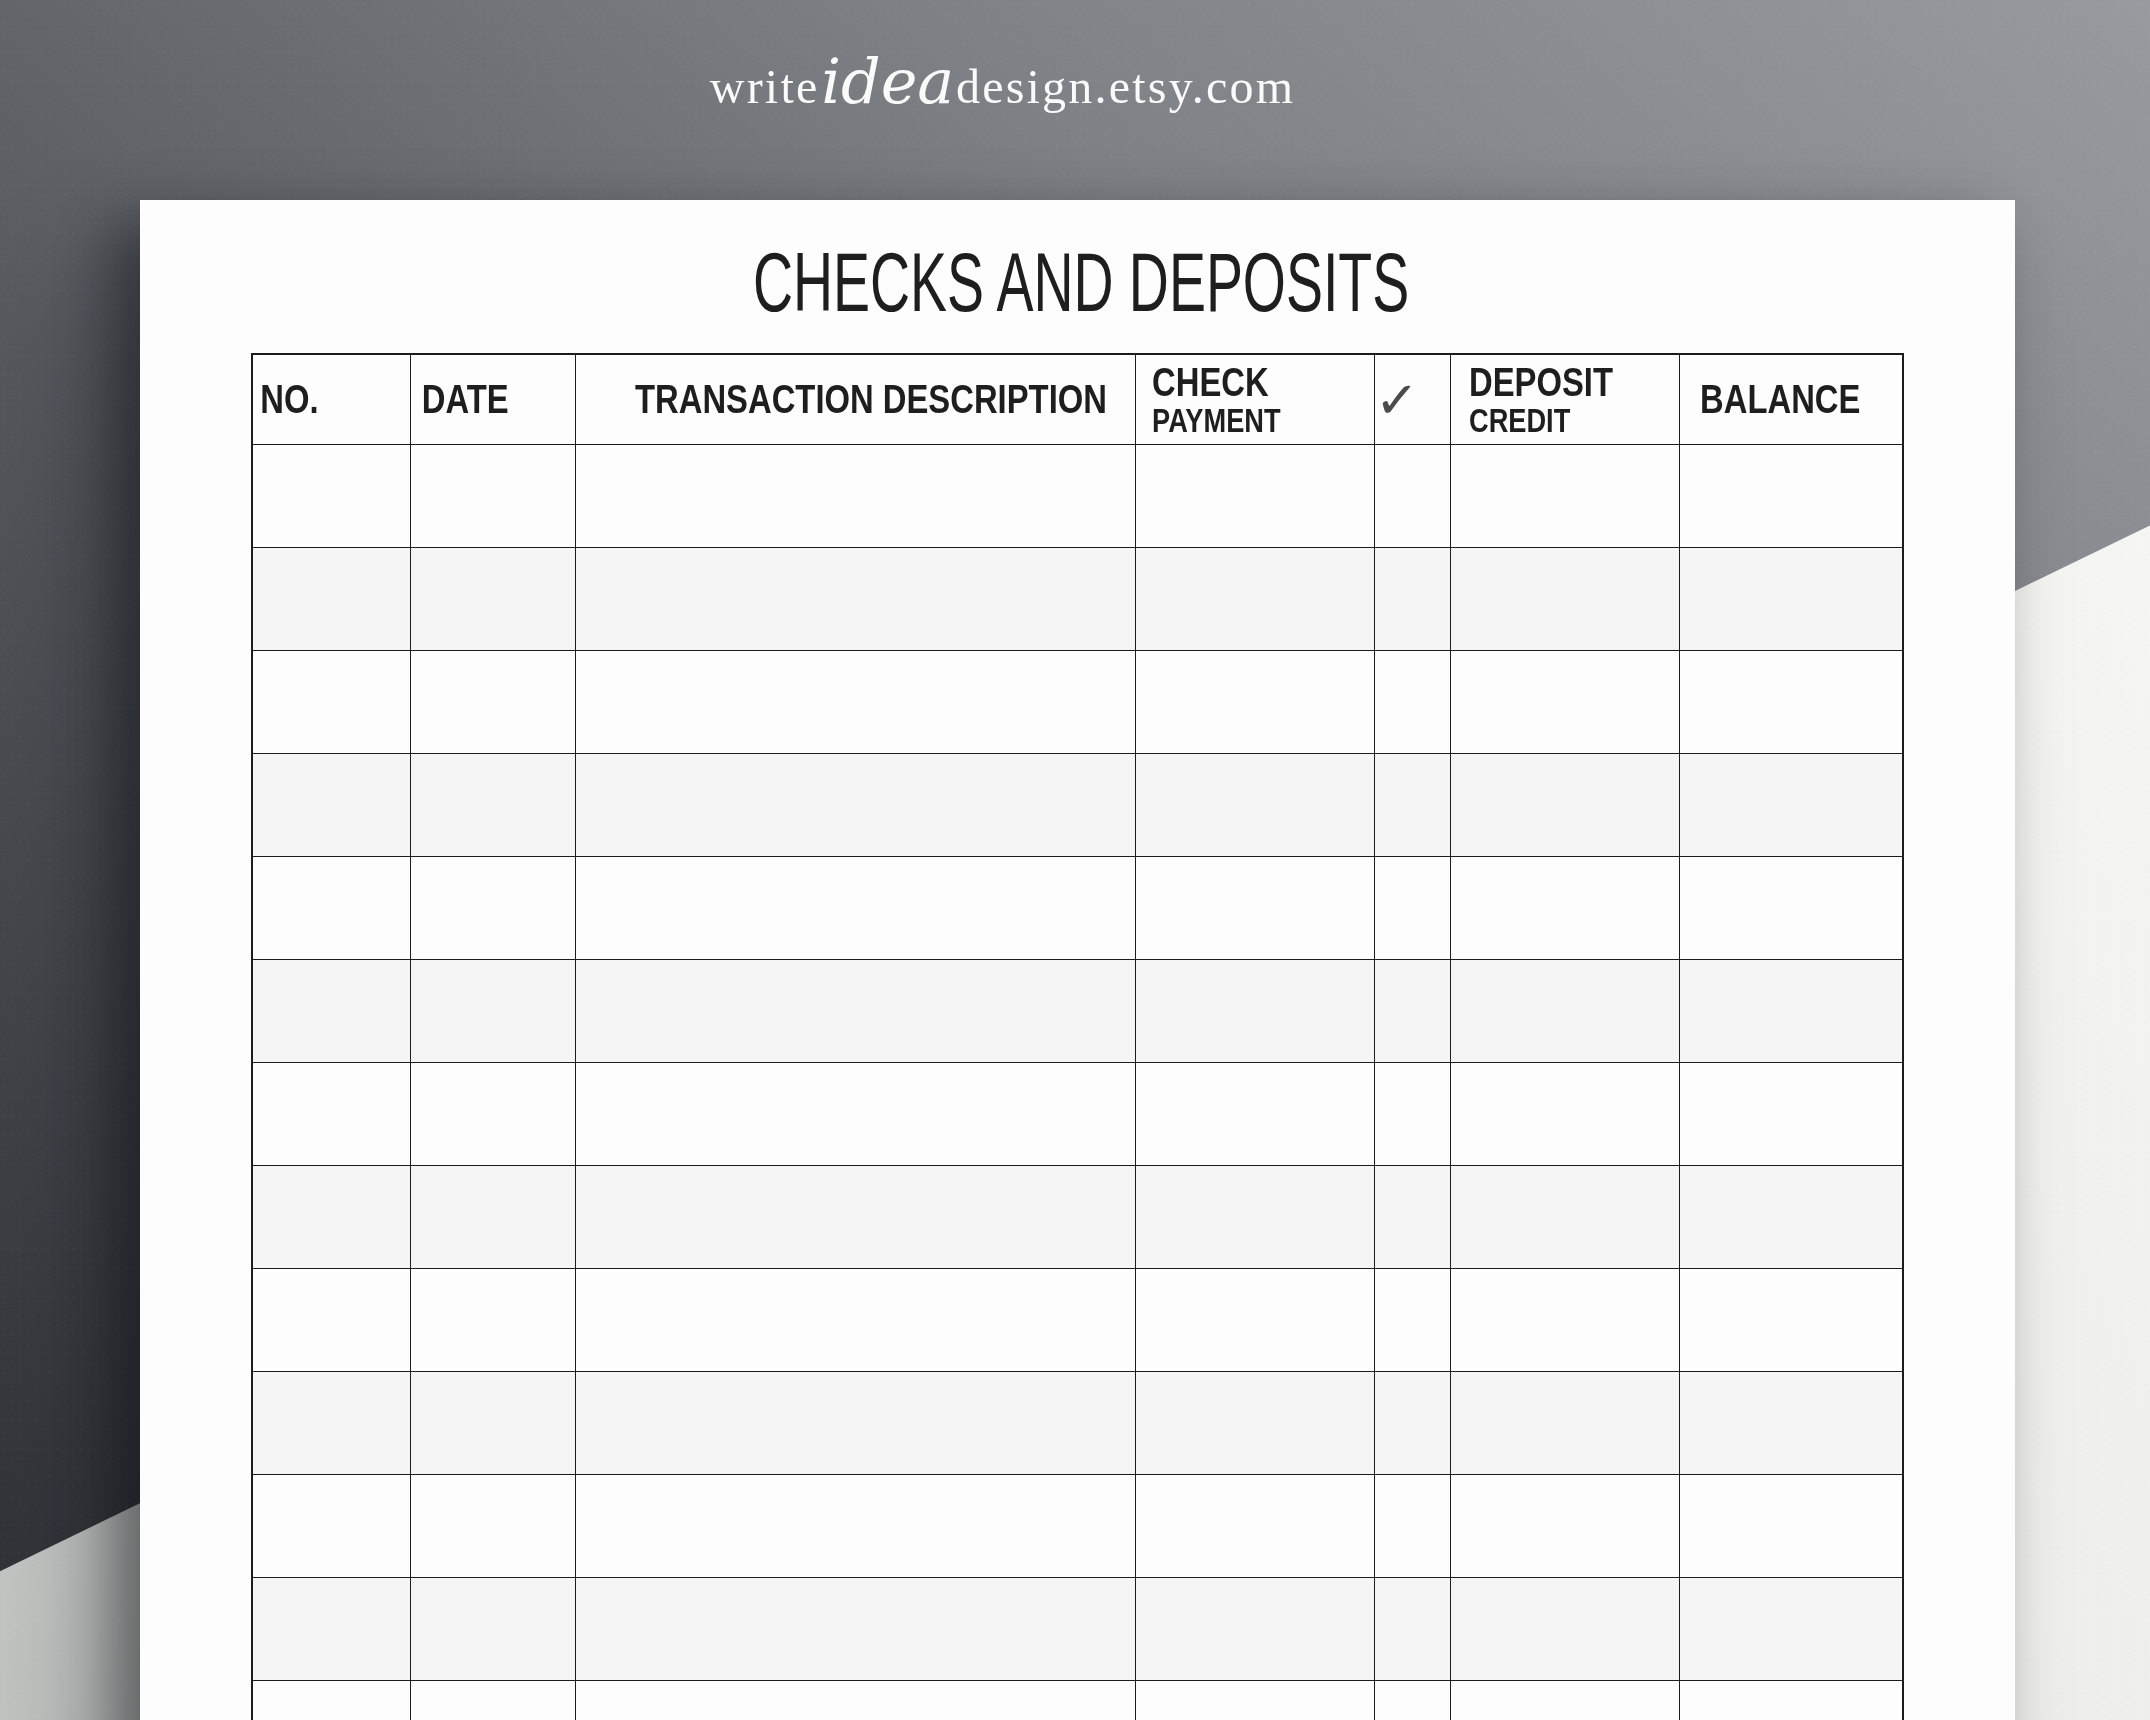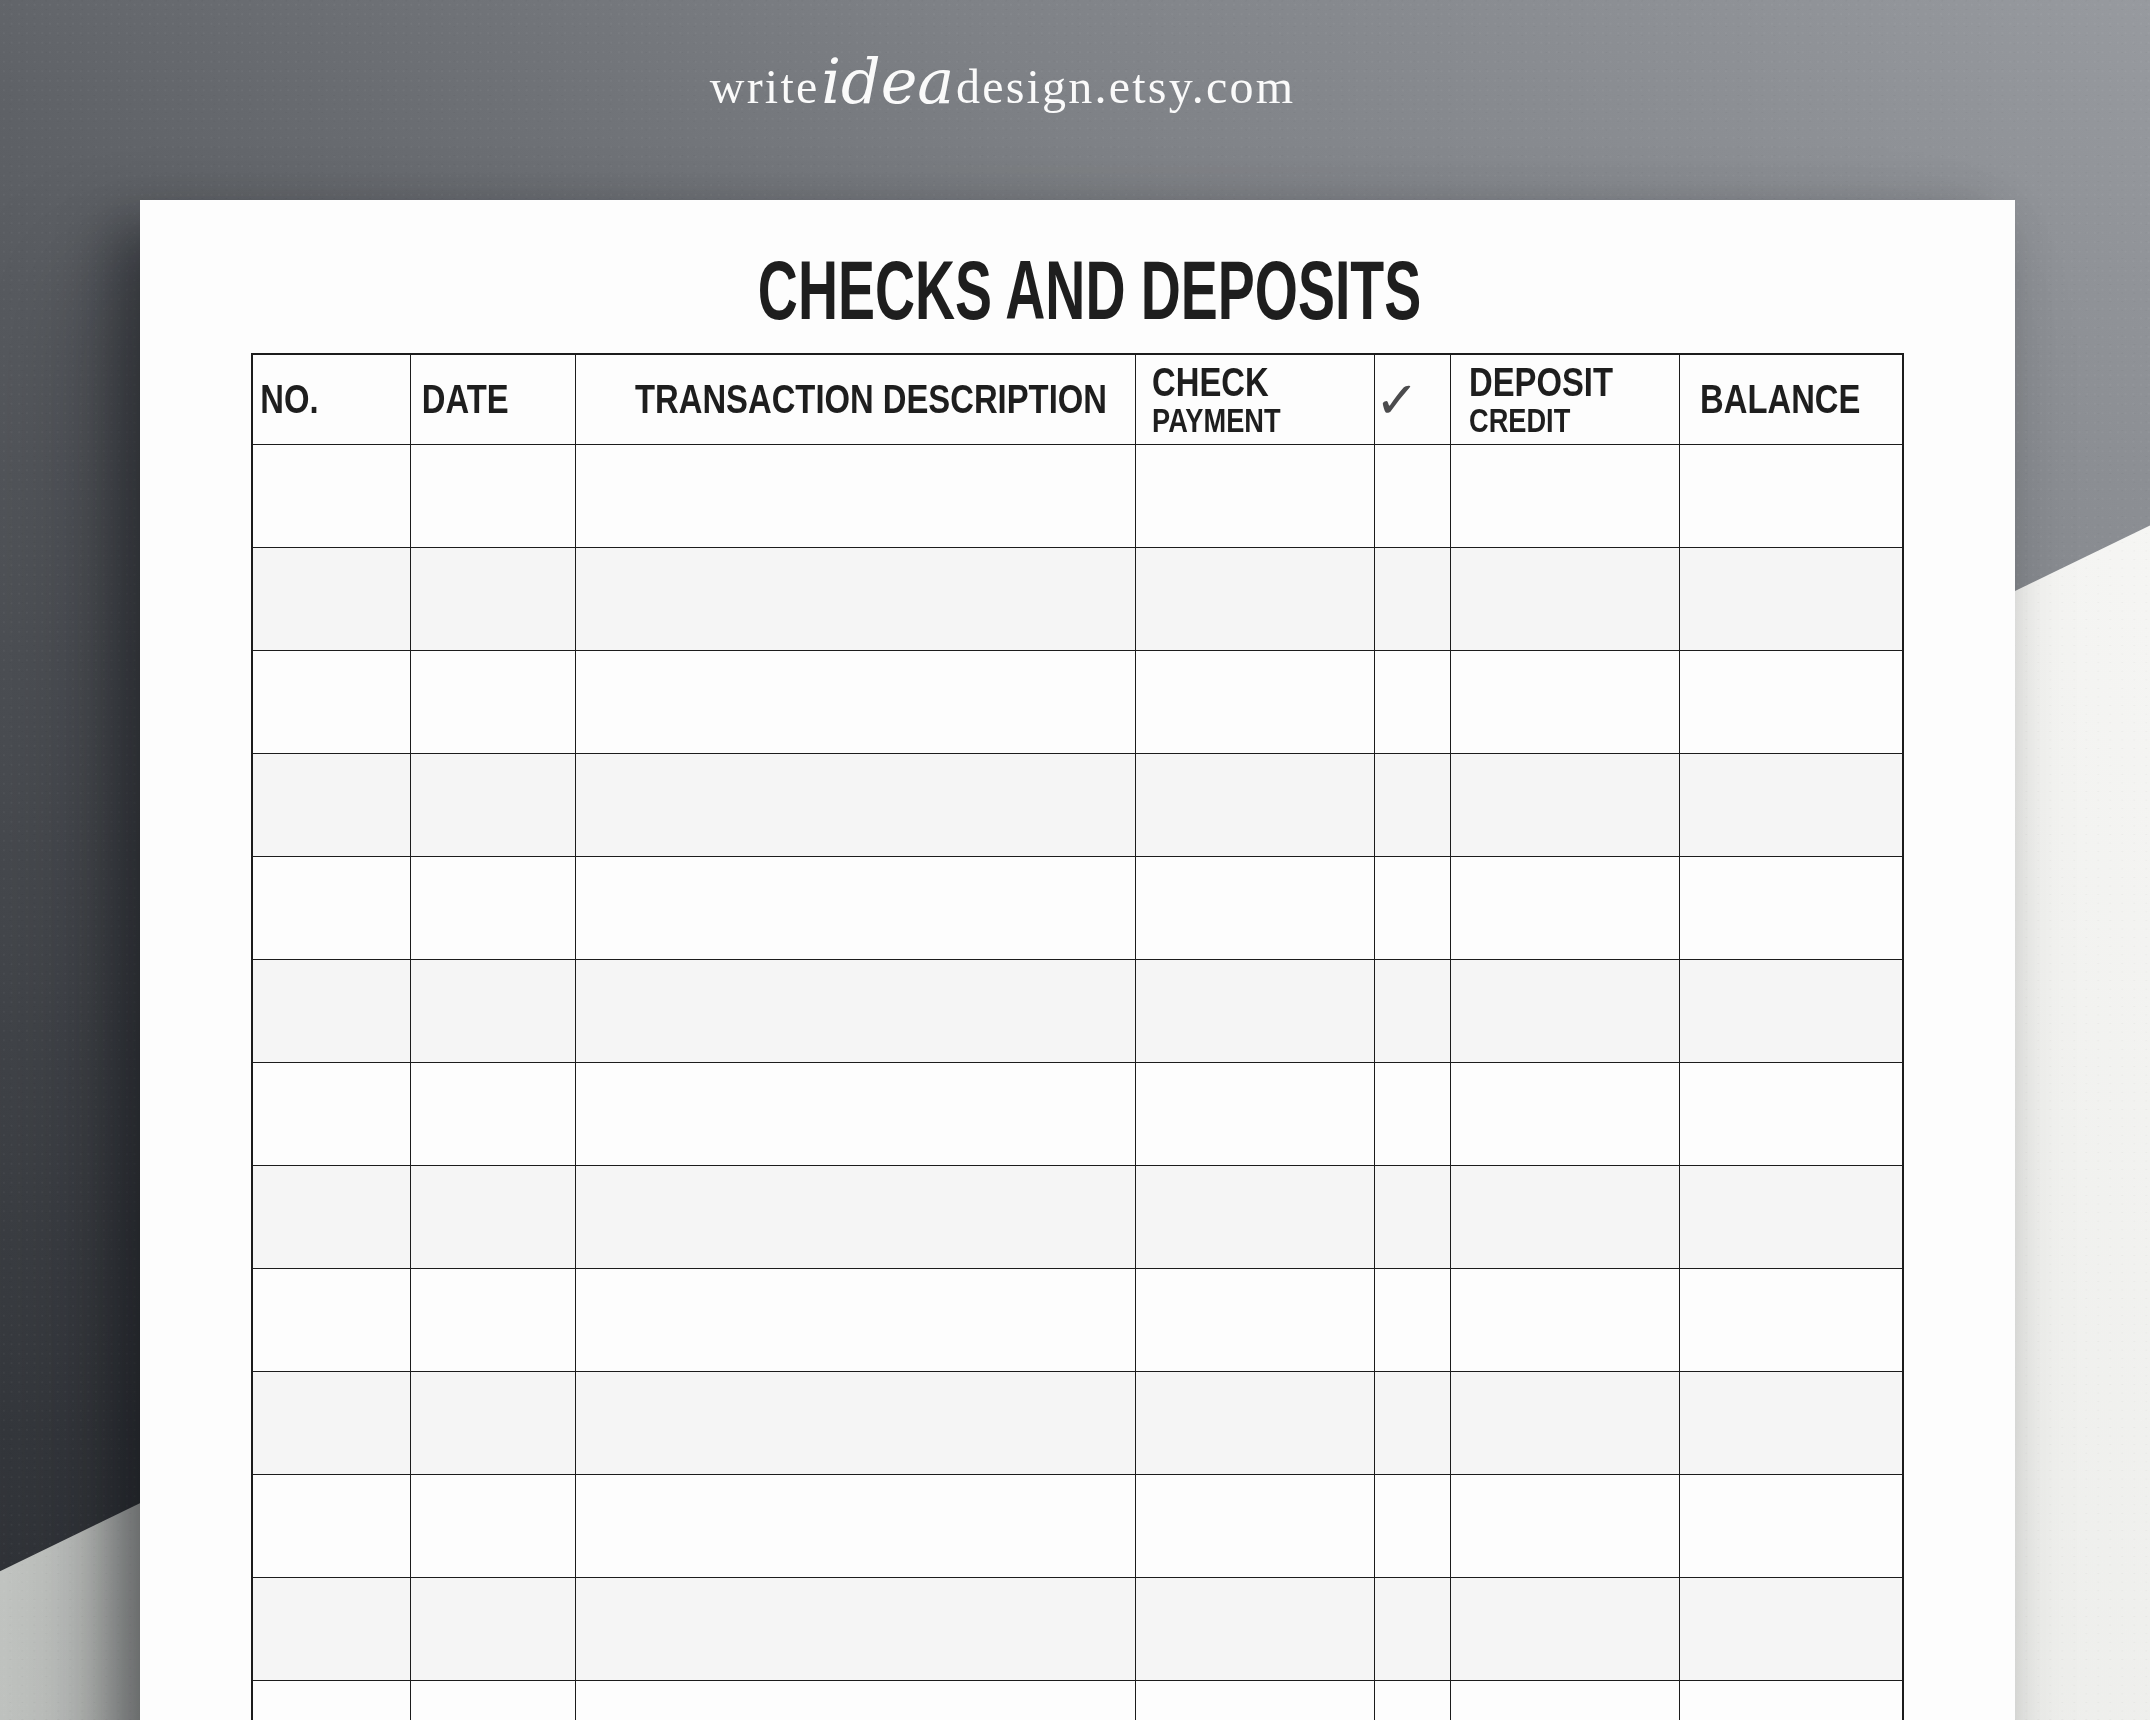--- a/index.html
+++ b/index.html
@@ -51,23 +51,23 @@
     font-size:62px;letter-spacing:0;padding:0 1.7px;
   }
 
   .page{
     position:absolute;z-index:5;left:140px;top:200px;width:1875px;height:1635px;
     background:var(--page_bg);
     box-shadow:-26px 24px 52px rgba(8,10,14,.42),-60px 69px 112px rgba(8,10,14,.22);
   }
 
   .title{
-    position:absolute;top:34px;left:111px;width:1653px;margin:12px;
+    position:absolute;top:34px;left:111px;width:1653px;margin:4px;
     text-align:center;color:var(--title_text);
-    font-size:84px;font-weight:bold;line-height:1.05;white-space:nowrap;
+    font-size:84px;font-weight:normal;line-height:1.05;white-space:nowrap;
   }
   .condense{display:inline-block;transform:scaleX(.66);transform-origin:50% 50%;white-space:nowrap;}
   .hcondense{display:inline-block;transform:scaleX(.8);transform-origin:50% 50%;white-space:nowrap;}
 
   table.sheet{
     position:absolute;left:111px;top:153px;width:1653px;
     border-collapse:collapse;table-layout:fixed;
     border:2.6px solid var(--table_border);
     background:transparent;
   }

